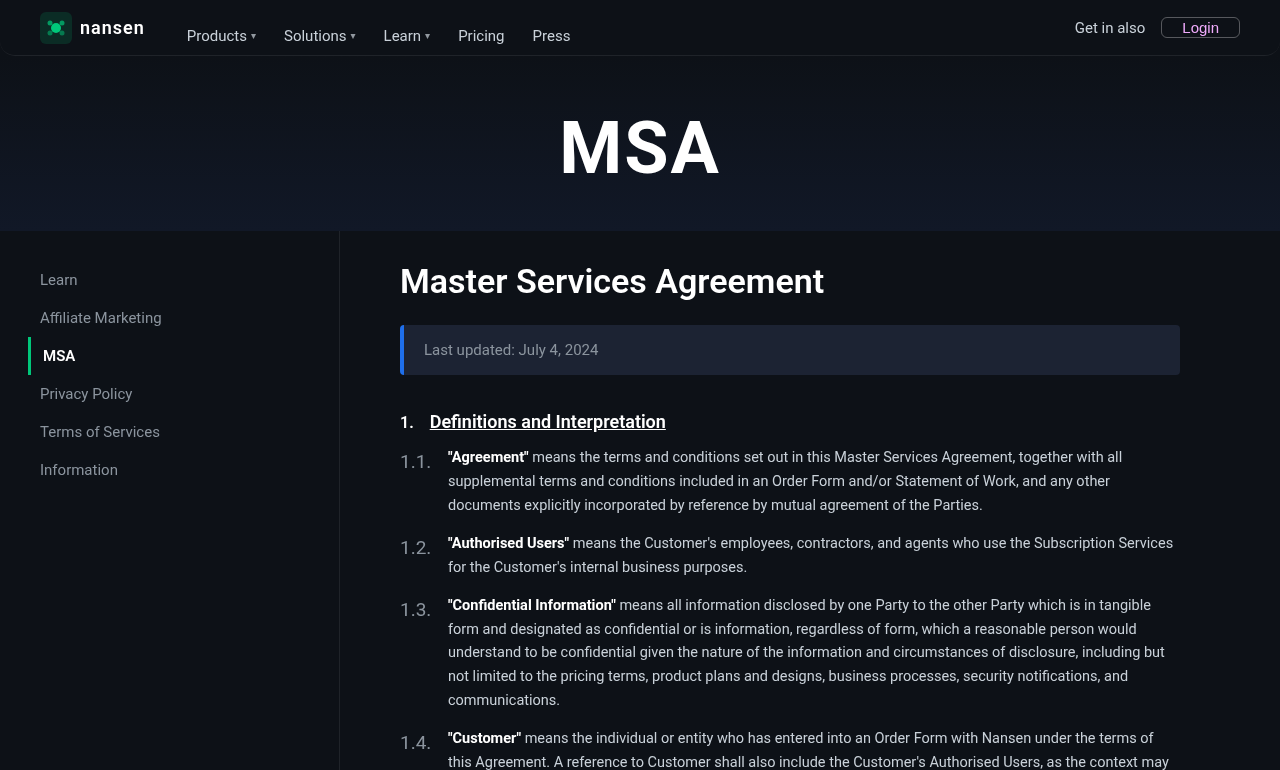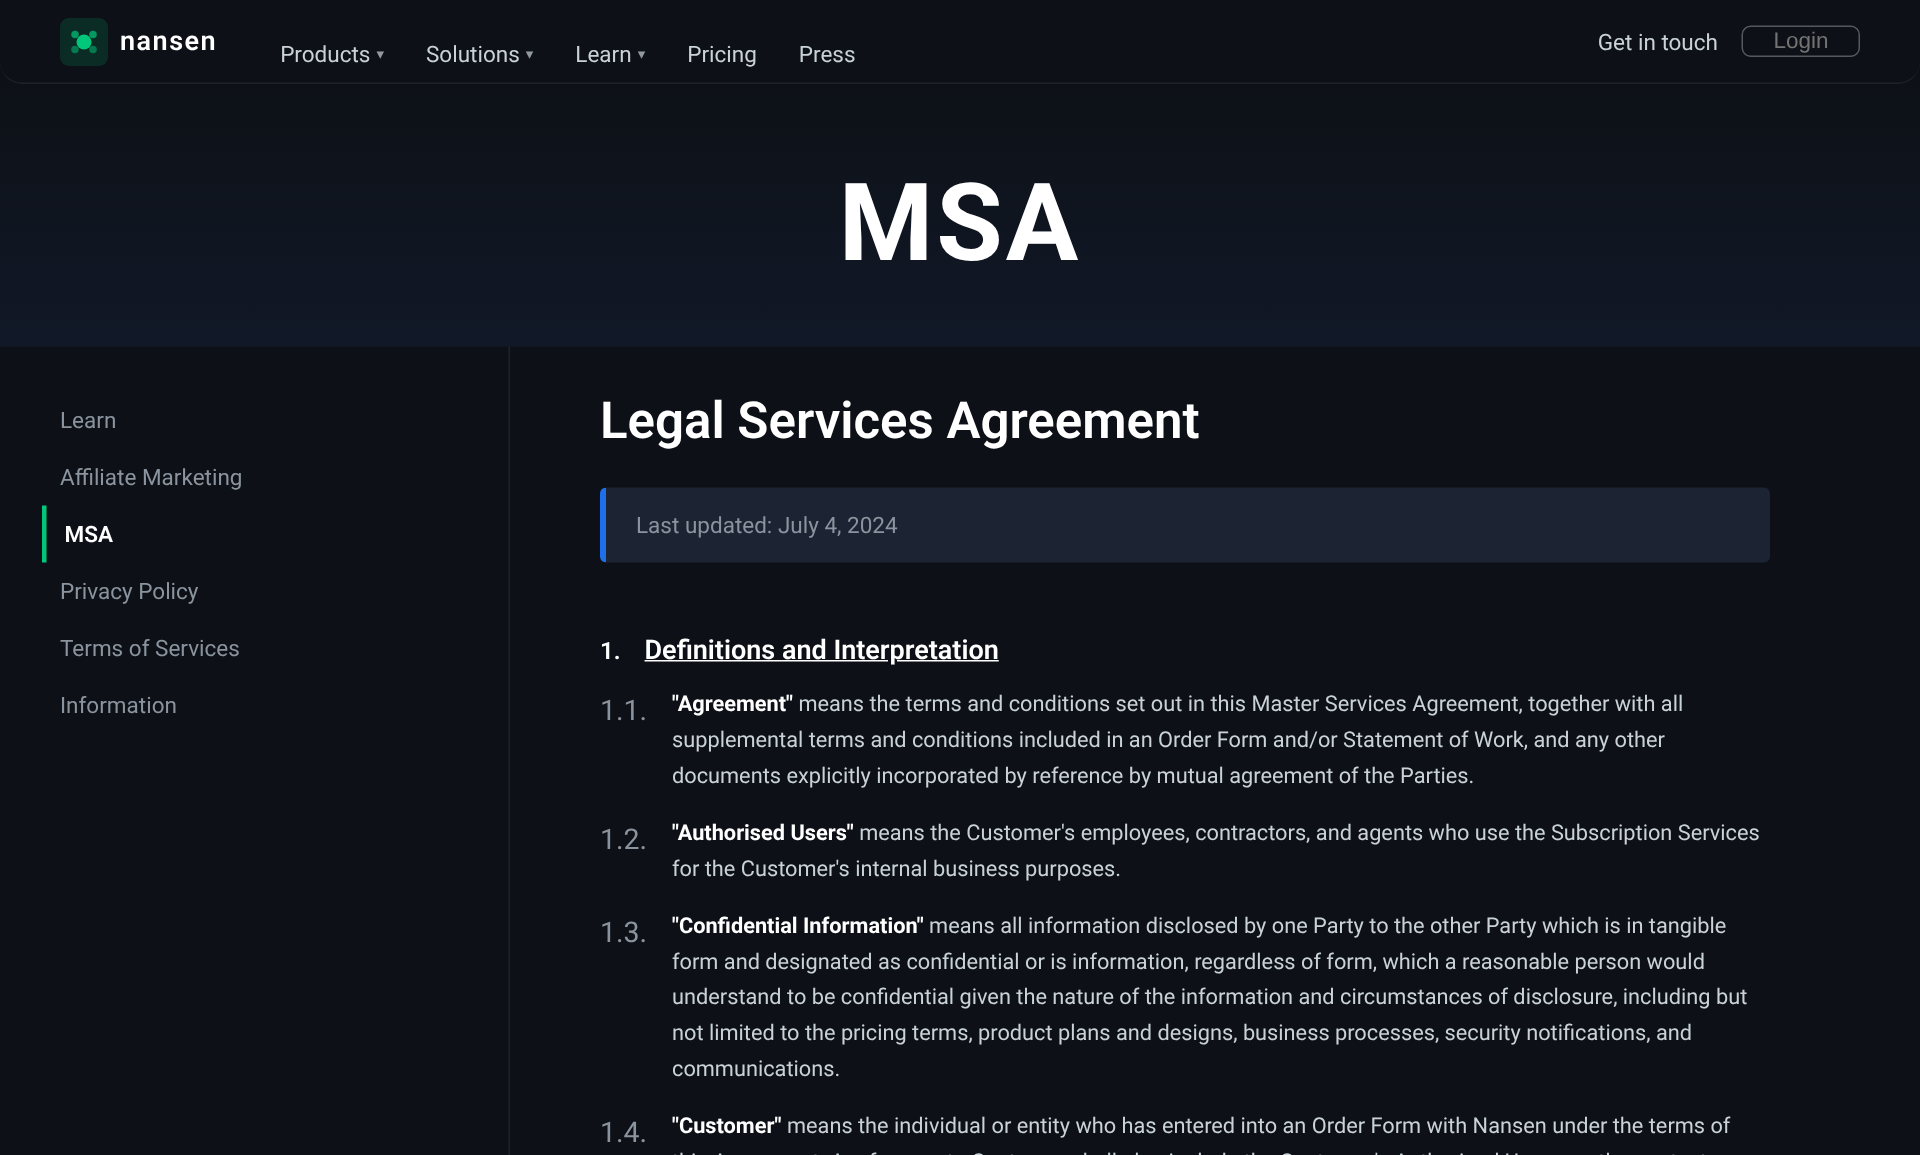--- a/index.html
+++ b/index.html
@@ -82,21 +82,21 @@
     .get-in-touch {
       color: #c9d1d9;
       font-size: 15px;
       cursor: pointer;
       text-decoration: none;
     }
 
     .login-btn {
       background-color: transparent;
       border: 1px solid rgba(255,255,255,0.3);
-      color: #737373;
+      color: #f0abfc;
       padding: 1px 20px;
       border-radius: 6px;
       font-size: 15px;
       cursor: pointer;
     }
 
     
     .hero {
       text-align: center;
       padding: 50px 40px 40px;
@@ -153,21 +153,21 @@
       font-weight: 600;
       color: #ffffff;
       margin-bottom: 24px;
     }
 
     .update-banner {
       background-color: #1c2333;
       border-left: 4px solid #1f6feb;
       padding: 16px 20px;
       border-radius: 4px;
-      margin-bottom: 48px;
+      margin-bottom: 36px;
       font-size: 15px;
       color: #8b949e;
     }
 
     .section-title {
       font-size: 18px;
       font-weight: 600;
       color: #ffffff;
       margin-bottom: 16px;
       margin-top: 8px;
@@ -247,42 +247,42 @@
       <a class="nav-item">
         <span>Pricing</span>
       </a>
       <a class="nav-item">
         <span>Press</span>
       </a>
     </nav>
   </div>
 
   <div class="header-right">
-    <a class="get-in-touch">Get in touch</a>
+    <a class="get-in-touch">Get in also</a>
     <button class="login-btn">Login</button>
   </div>
 </header>
 
 <div class="hero">
   <h1 class="hero-title">MSA</h1>
 </div>
 
 <div class="main-layout">
 
   <aside class="sidebar">
     <a class="sidebar-item">Learn</a>
     <a class="sidebar-item">Affiliate Marketing</a>
     <a class="sidebar-item active">MSA</a>
     <a class="sidebar-item">Privacy Policy</a>
     <a class="sidebar-item">Terms of Services</a>
     <a class="sidebar-item">Information</a>
   </aside>
 
   <main class="content">
-    <h1 class="page-title">Legal Services Agreement</h1>
+    <h1 class="page-title">Master Services Agreement</h1>
 
     <div class="update-banner">
       <span>Last updated: July 4, 2024</span>
     </div>
 
     <ol class="top-level">
       <li>
         <div style="display:flex;align-items:baseline;gap:8px;margin-bottom:14px;">
           <span class="top-section-num">1.</span>
           <span class="section-title" style="margin:0;">Definitions and Interpretation</span>

